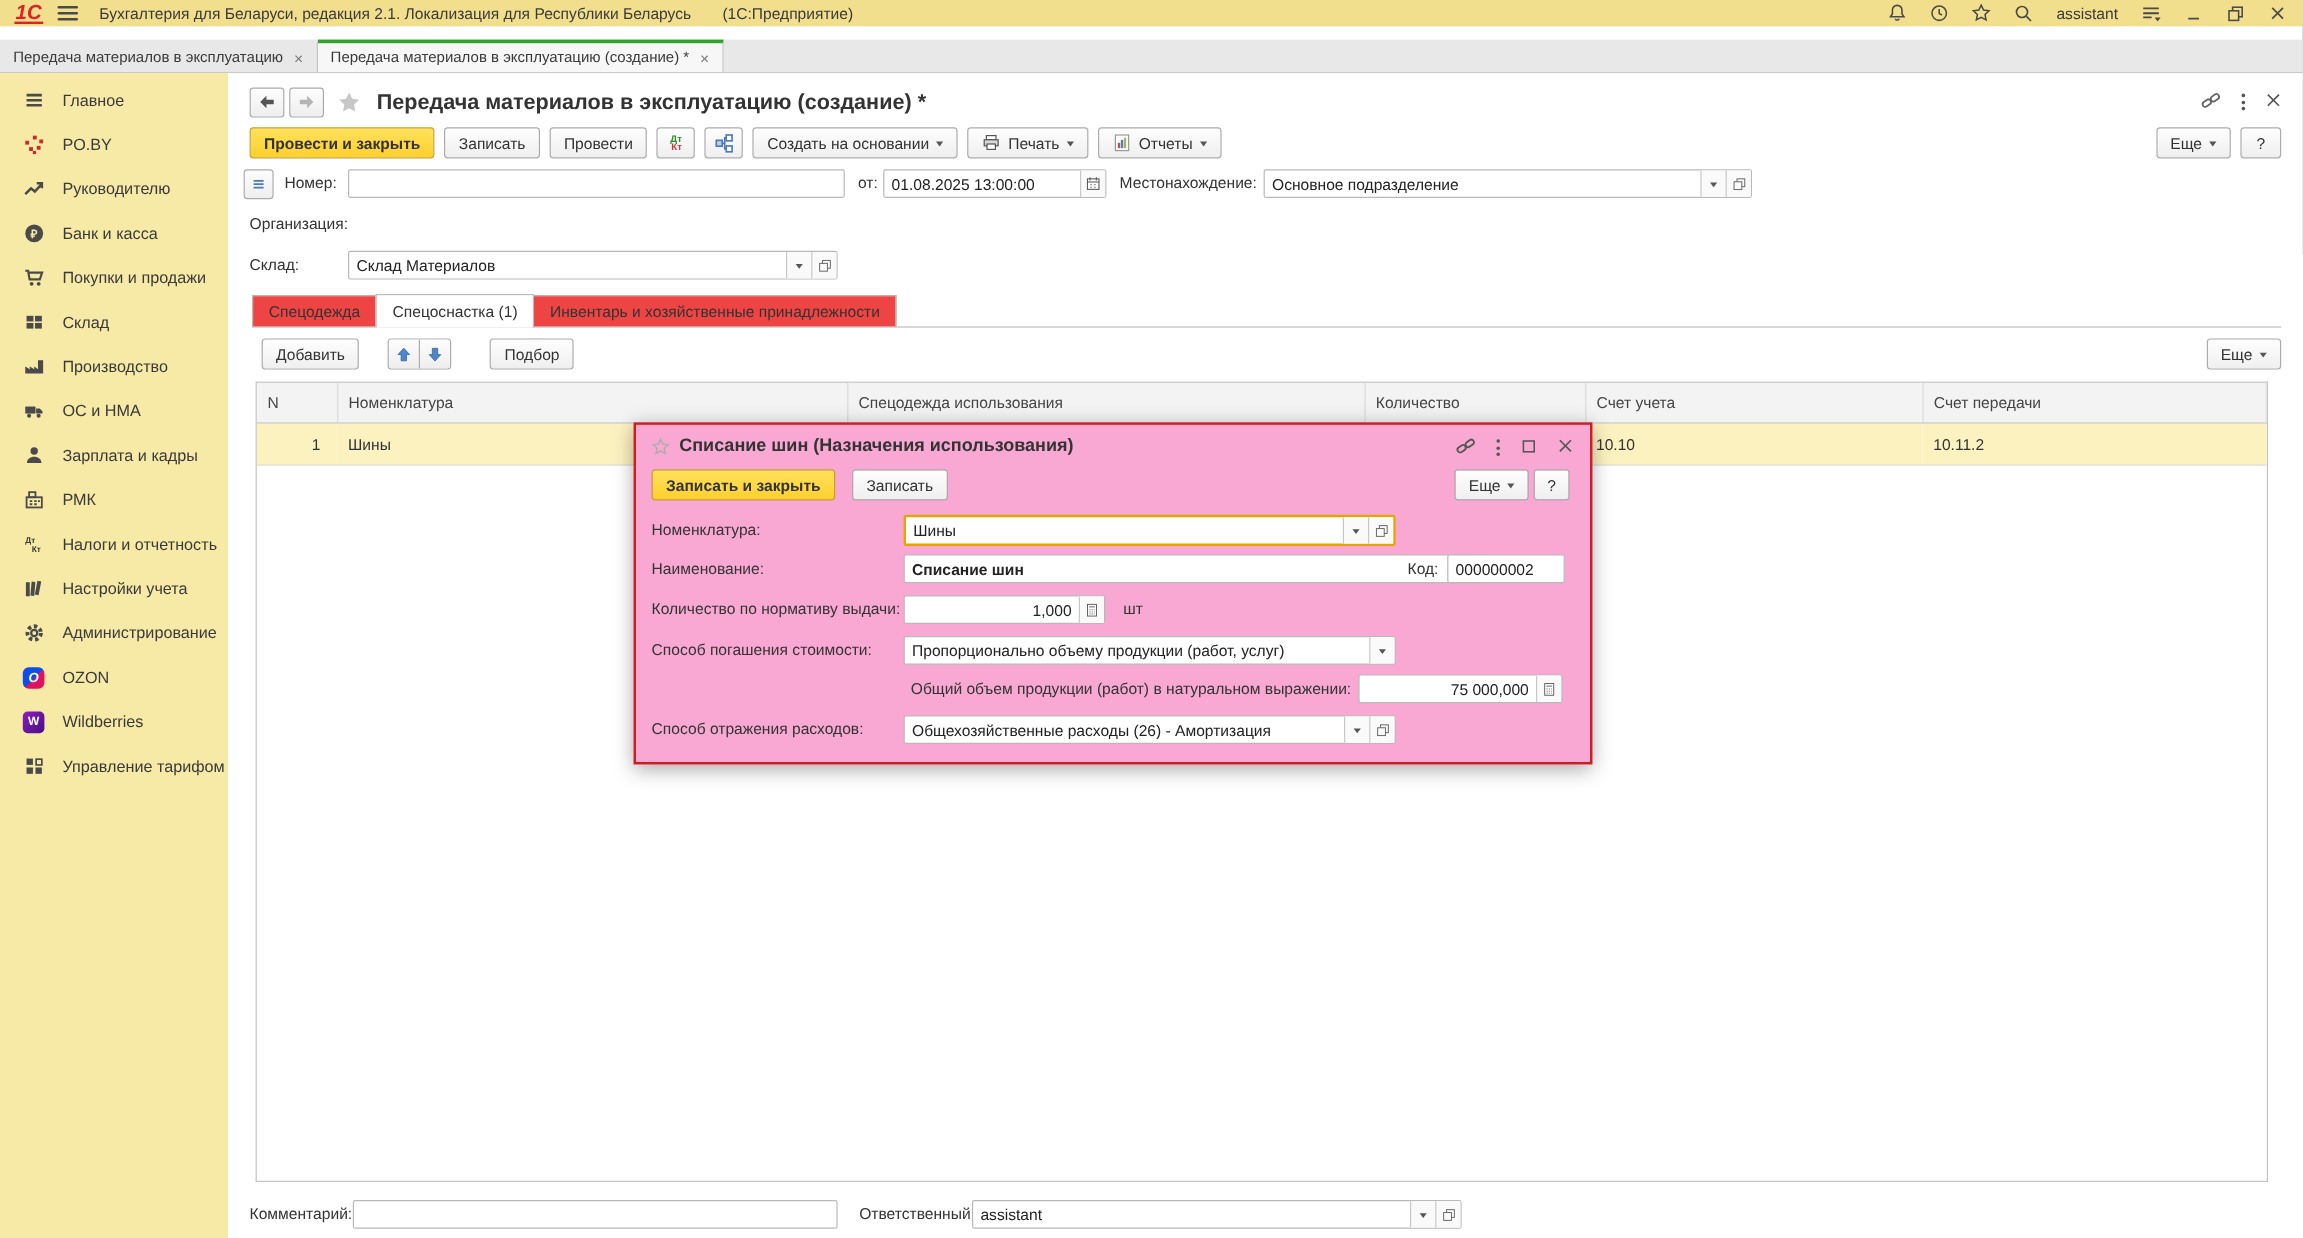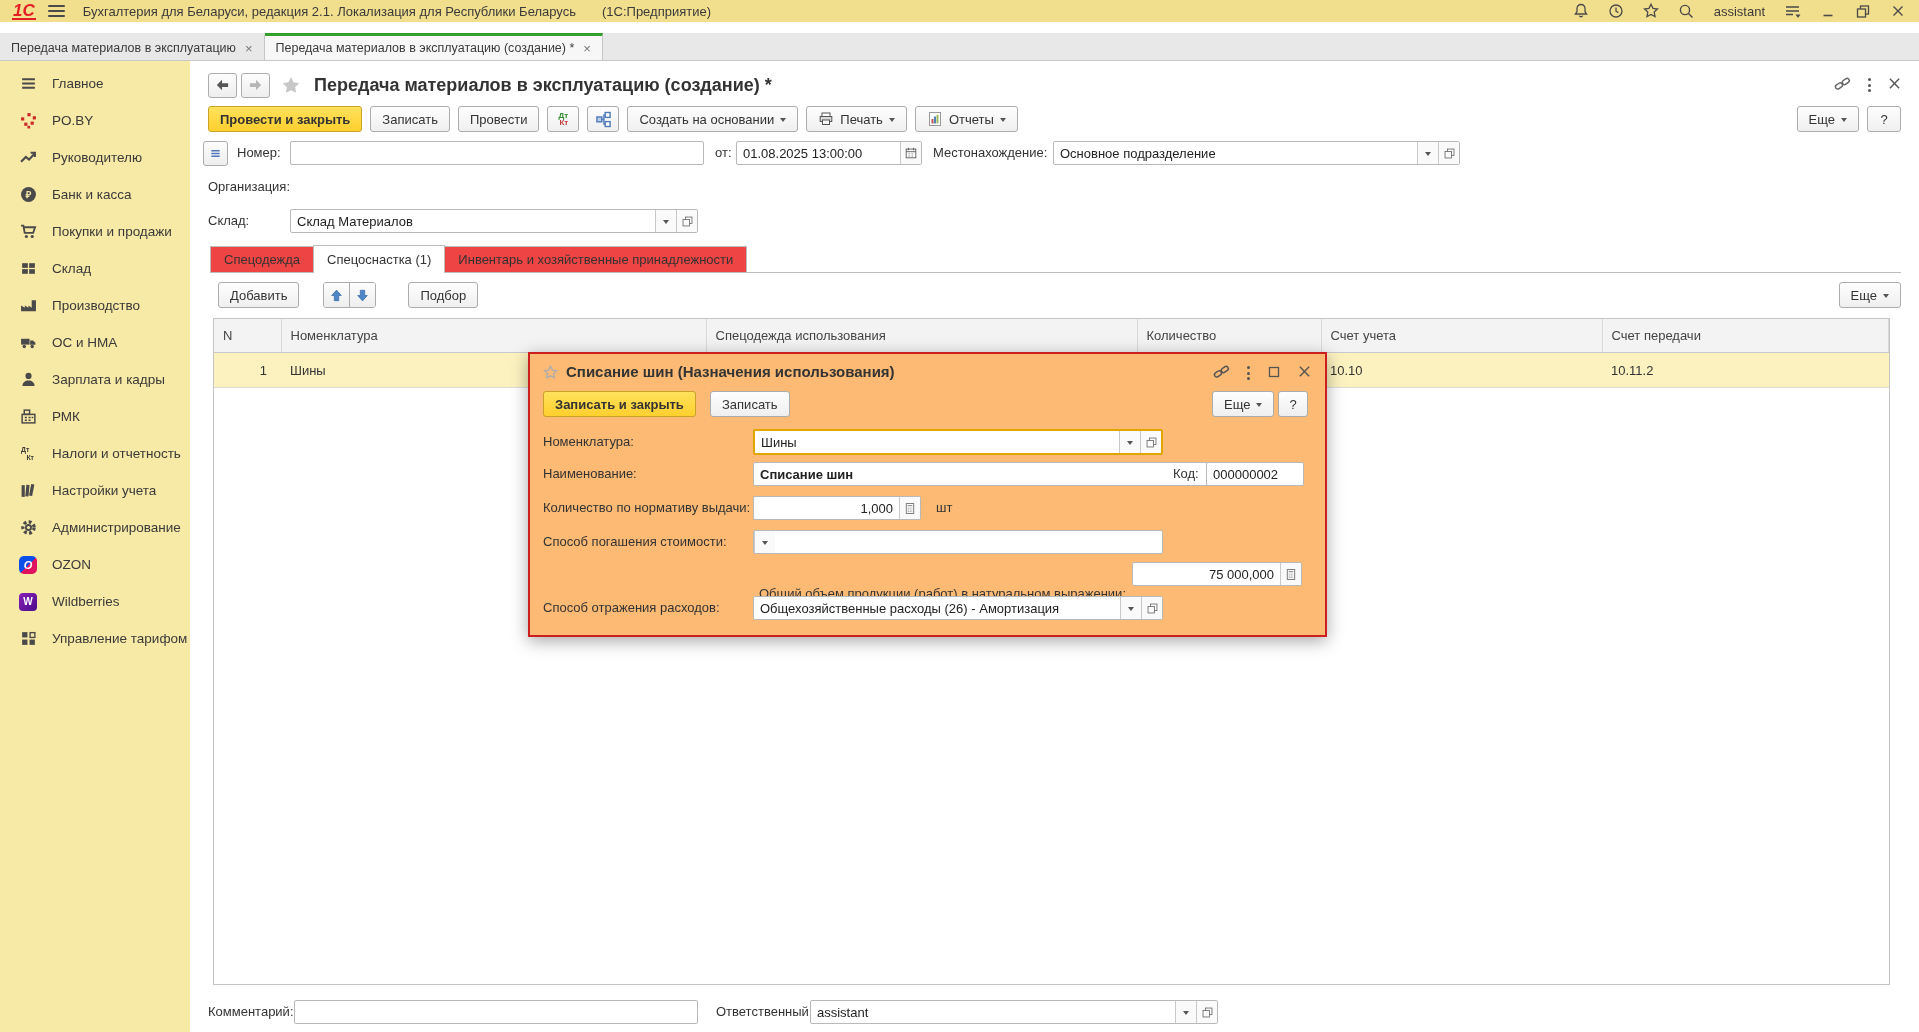--- a/index.html
+++ b/index.html
@@ -72,21 +72,21 @@
 
   
   #tbl-wrap{position:absolute;top:257px;left:23px;width:1677px;height:667px;border:1px solid #C4C4C4;background:#fff;box-sizing:border-box;overflow:hidden;}
   table.grid{border-collapse:collapse;table-layout:fixed;width:100%;font-size:13px;}
   table.grid th{height:33px;background:#F3F3F3;border-right:1px solid #DADADA;border-bottom:1px solid #C9C9C9;font-weight:normal;text-align:left;padding:0 9px;color:#444;}
   table.grid td{height:34px;border-bottom:1px solid #DCDCDC;padding:0 9px;color:#333;}
   tr.sel td{background:#FCF2C0;}
   td.num,th.num{text-align:right;}
 
   
-  #dialog{position:absolute;left:528px;top:352px;width:799px;height:285px;background:#fdba74;border:2px solid #CC1F1F;box-shadow:0 4px 16px rgba(0,0,0,.35);z-index:50;box-sizing:border-box;}
+  #dialog{position:absolute;left:528px;top:352px;width:799px;height:285px;background:#f9a8d4;border:2px solid #CC1F1F;box-shadow:0 4px 16px rgba(0,0,0,.35);z-index:50;box-sizing:border-box;}
   #dialog .dtitle{position:absolute;top:9px;left:36px;font-size:15px;font-weight:bold;color:#333;white-space:nowrap;}
   #dialog .dstar{position:absolute;top:10px;left:12px;}
   .dlg-icons{position:absolute;top:9px;right:14px;display:flex;align-items:center;gap:17px;}
   .kebab{display:flex;flex-direction:column;gap:2.5px;}
   .kebab i{width:3px;height:3px;border-radius:50%;background:#555;}
   .dlabel{position:absolute;font-size:13px;color:#333;white-space:nowrap;}
 </style>
 </head>
 <body>
 
@@ -595,26 +595,27 @@
             <rect x="3" y="1.5" width="10" height="13" fill="#fff" stroke="#555"></rect>
             <path d="M4.8 4.3h6.4" stroke="#555"></path>
             <path d="M5 7.5h1.5M7.5 7.5h1.5M10 7.5h1M5 10h1.5M7.5 10h1.5M10 10h1M5 12.2h1.5M7.5 12.2h1.5M10 12.2h1" stroke="#777"></path>
           </svg>
         </span>
     </div>
     <span class="dlabel" style="left:406px;top:146px;">шт</span>
 
     <span class="dlabel" style="left:13px;top:180px;">Способ погашения стоимости:</span>
     <div class="fieldgroup" style="left:223px;top:176px;width:410px;">
-      <span class="fg-btn">
-          <span class="caret"></span>
-        </span>
-    </div>
-
-    <span class="dlabel" style="left:30px;top:212px;width:566px;text-align:right;margin-top:20px;">Общий объем продукции (работ) в натуральном выражении:</span>
+      <input value="Пропорционально объему продукции (работ, услуг)" style="">
+      <span class="fg-btn">
+          <span class="caret"></span>
+        </span>
+    </div>
+
+    <span class="dlabel" style="left:30px;top:212px;width:566px;text-align:right;">Общий объем продукции (работ) в натуральном выражении:</span>
     <div class="fieldgroup" style="left:602px;top:208px;width:170px;">
       <input class="num" value="75 000,000" style="">
       <span class="fg-btn">
           <svg width="12" height="13" viewBox="0 0 16 16">
             <rect x="3" y="1.5" width="10" height="13" fill="#fff" stroke="#555"></rect>
             <path d="M4.8 4.3h6.4" stroke="#555"></path>
             <path d="M5 7.5h1.5M7.5 7.5h1.5M10 7.5h1M5 10h1.5M7.5 10h1.5M10 10h1M5 12.2h1.5M7.5 12.2h1.5M10 12.2h1" stroke="#777"></path>
           </svg>
         </span>
     </div>

